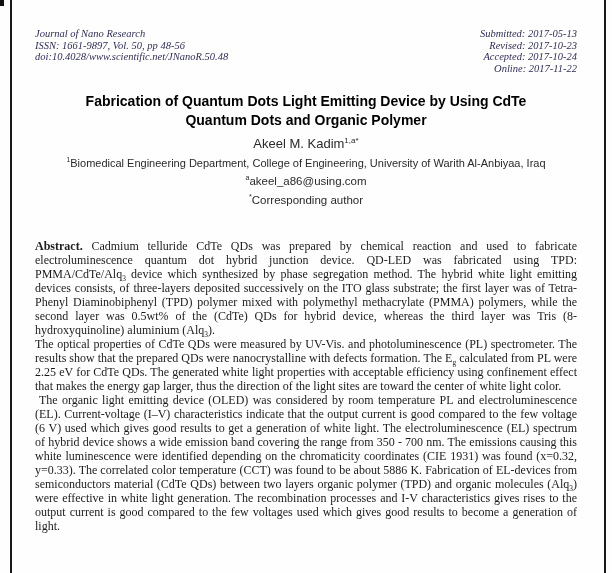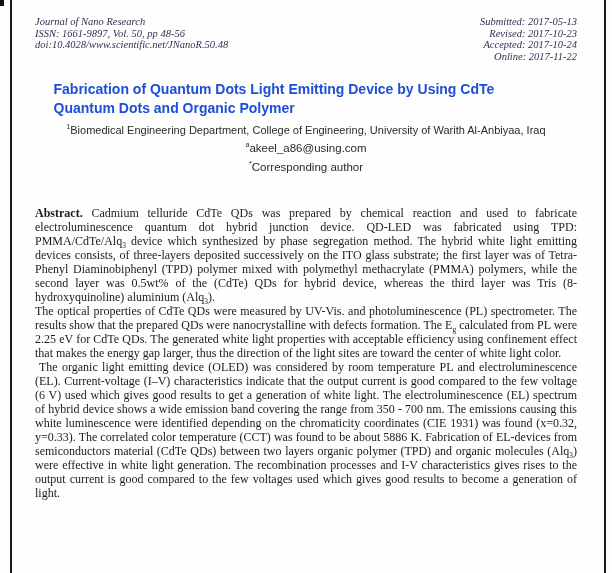--- a/index.html
+++ b/index.html
@@ -23,43 +23,43 @@
   .edge-rule.right { left: 604px; }
   .corner-mark {
     position: absolute;
     left: 0; top: 0;
     width: 4px; height: 6px;
     background: #111;
   }
   .content {
     position: absolute;
     left: 35px;
-    top: 16px;
+    top: 28px;
     width: 542px;
   }
   .header {
     display: flex;
     justify-content: space-between;
     align-items: flex-start;
     font-family: "Liberation Serif", serif;
     font-style: italic;
     font-size: 10.5px;
     line-height: 11.5px;
     color: #2f2f55;
   }
   .header .dates { text-align: right; }
   .title {
     margin: 18px auto 0 auto;
     max-width: 505px;
-    text-align: left;
+    text-align: center;
     font-family: "Liberation Sans", sans-serif;
     font-weight: bold;
     font-size: 14px;
     line-height: 19px;
-    color: #1d4ed8;
+    color: #000000;
   }
   .author {
     margin-top: 6px;
     text-align: center;
     font-family: "Liberation Sans", sans-serif;
     font-size: 13px;
     line-height: 15px;
     color: #2a2a2a;
   }
   .affiliation {
@@ -116,20 +116,21 @@
       <div class="dates">
         <div>Submitted: 2017-05-13</div>
         <div>Revised: 2017-10-23</div>
         <div>Accepted: 2017-10-24</div>
         <div>Online: 2017-11-22</div>
       </div>
     </div>
 
     <h1 class="title">Fabrication of Quantum Dots Light Emitting Device by Using CdTe Quantum Dots and Organic Polymer</h1>
 
+    <div class="author"><span>Akeel M. Kadim</span><sup>1,a*</sup></div>
 
     <div class="affiliation"><sup>1</sup><span>Biomedical Engineering Department, College of Engineering, University of Warith Al-Anbiyaa, Iraq</span></div>
 
     <div class="email"><sup>a</sup><span>akeel_a86@using.com</span></div>
 
     <div class="corresponding"><sup>*</sup><span>Corresponding author</span></div>
 
 
     <div class="abstract">
       <p><span class="bseg">Abstract.</span><span> Cadmium telluride CdTe QDs was prepared by chemical reaction and used to fabricate electroluminescence quantum dot hybrid junction device. QD-LED was fabricated using TPD: PMMA/CdTe/Alq</span><sub>3</sub><span> device which synthesized by phase segregation method. The hybrid white light emitting devices consists, of three-layers deposited successively on the ITO glass substrate; the first layer was of Tetra-Phenyl Diaminobiphenyl (TPD) polymer mixed with polymethyl methacrylate (PMMA) polymers, while the second layer was 0.5wt% of the (CdTe) QDs for hybrid device, whereas the third layer was Tris (8-hydroxyquinoline) aluminium (Alq</span><sub>3</sub><span>).</span></p>

